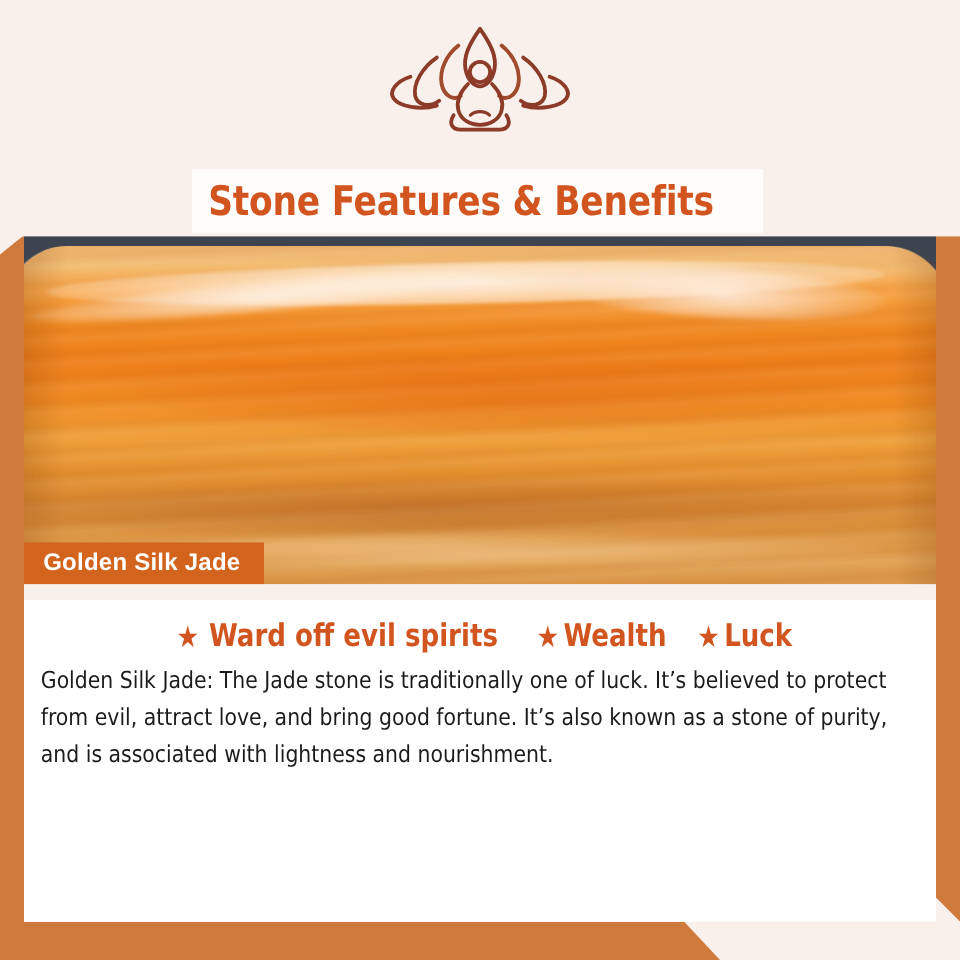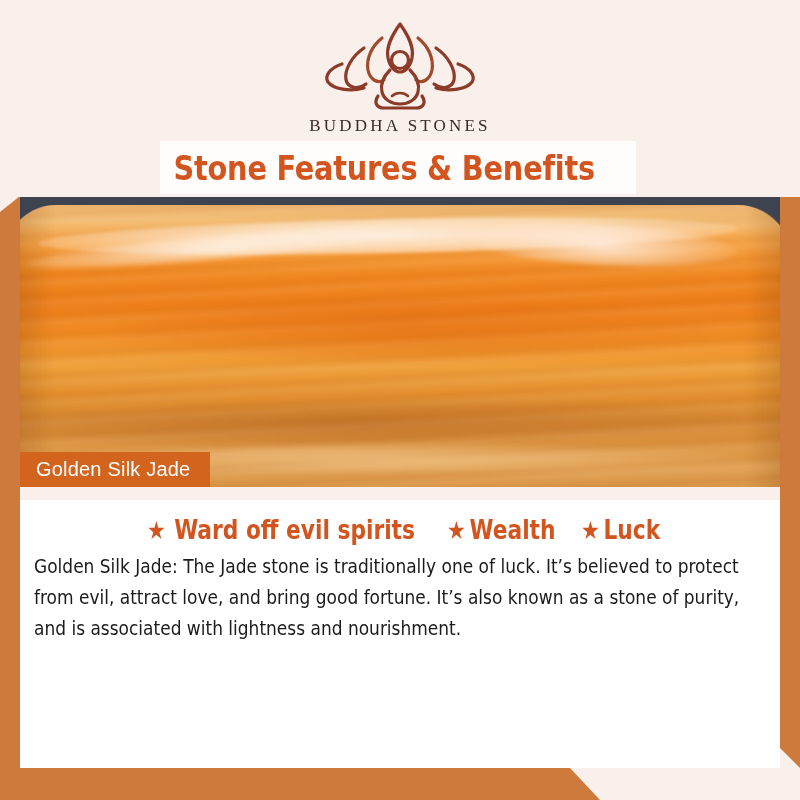--- a/index.html
+++ b/index.html
@@ -231,21 +231,21 @@
     left: 20px;
     top: 452px;
     height: 35px;
     padding: 0 20px 0 16px;
     background: #d2641e;
     display: flex;
     align-items: center;
   }
   .stone-badge-label {
     font-family: "Liberation Sans", sans-serif;
-    font-weight: 400;
+    font-weight: 700;
     font-size: 20px;
     color: #ffffff;
     letter-spacing: 0.2px;
     white-space: nowrap;
   }
 
   
   .content {
     position: absolute;
     left: 20px;
@@ -332,21 +332,20 @@
             <circle cx="84" cy="42" r="8.5" stroke="#8c3b28"></circle>
 
             <path d="M74 52 C68 58 64 66 66 74 C68 82 76 86 84 86 C92 86 100 82 102 74 C104 66 100 58 94 52" stroke="#8c3b28"></path>
 
             <path d="M62 78 C58 84 60 90 68 90 L100 90 C108 90 110 84 106 78" stroke="#8c3b28"></path>
 
             <path d="M76 78 C80 74 88 74 92 78" stroke="#8c3b28" stroke-width="2.6"></path>
           </g>
         </svg>
       </span>
-      <span class="logo-word">BUDDHA STONES</span>
     </div>
 
     <div class="title-banner">
       <span class="title-text">Stone Features &amp; Benefits</span>
     </div>
   </div>
 
   <div class="photo">
     <div class="stone">
       <div class="stone-band band-white-top"></div>

